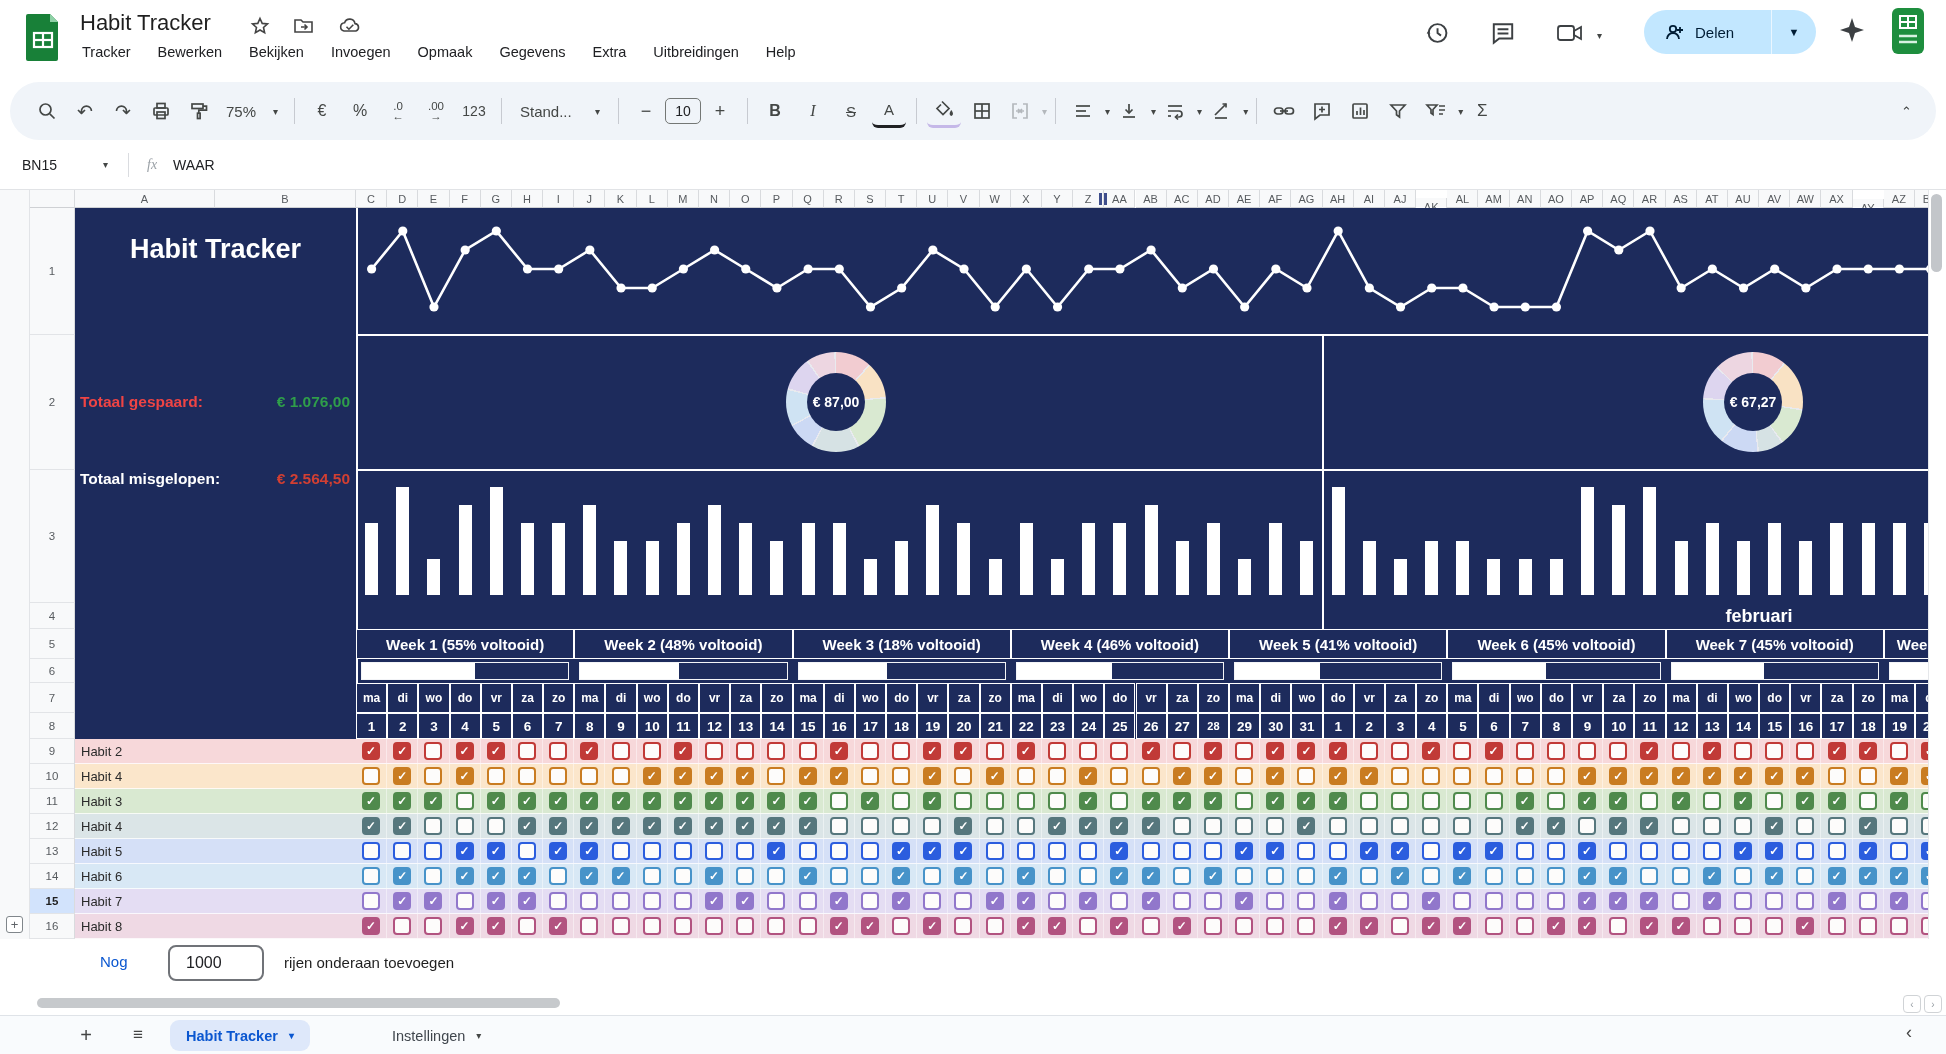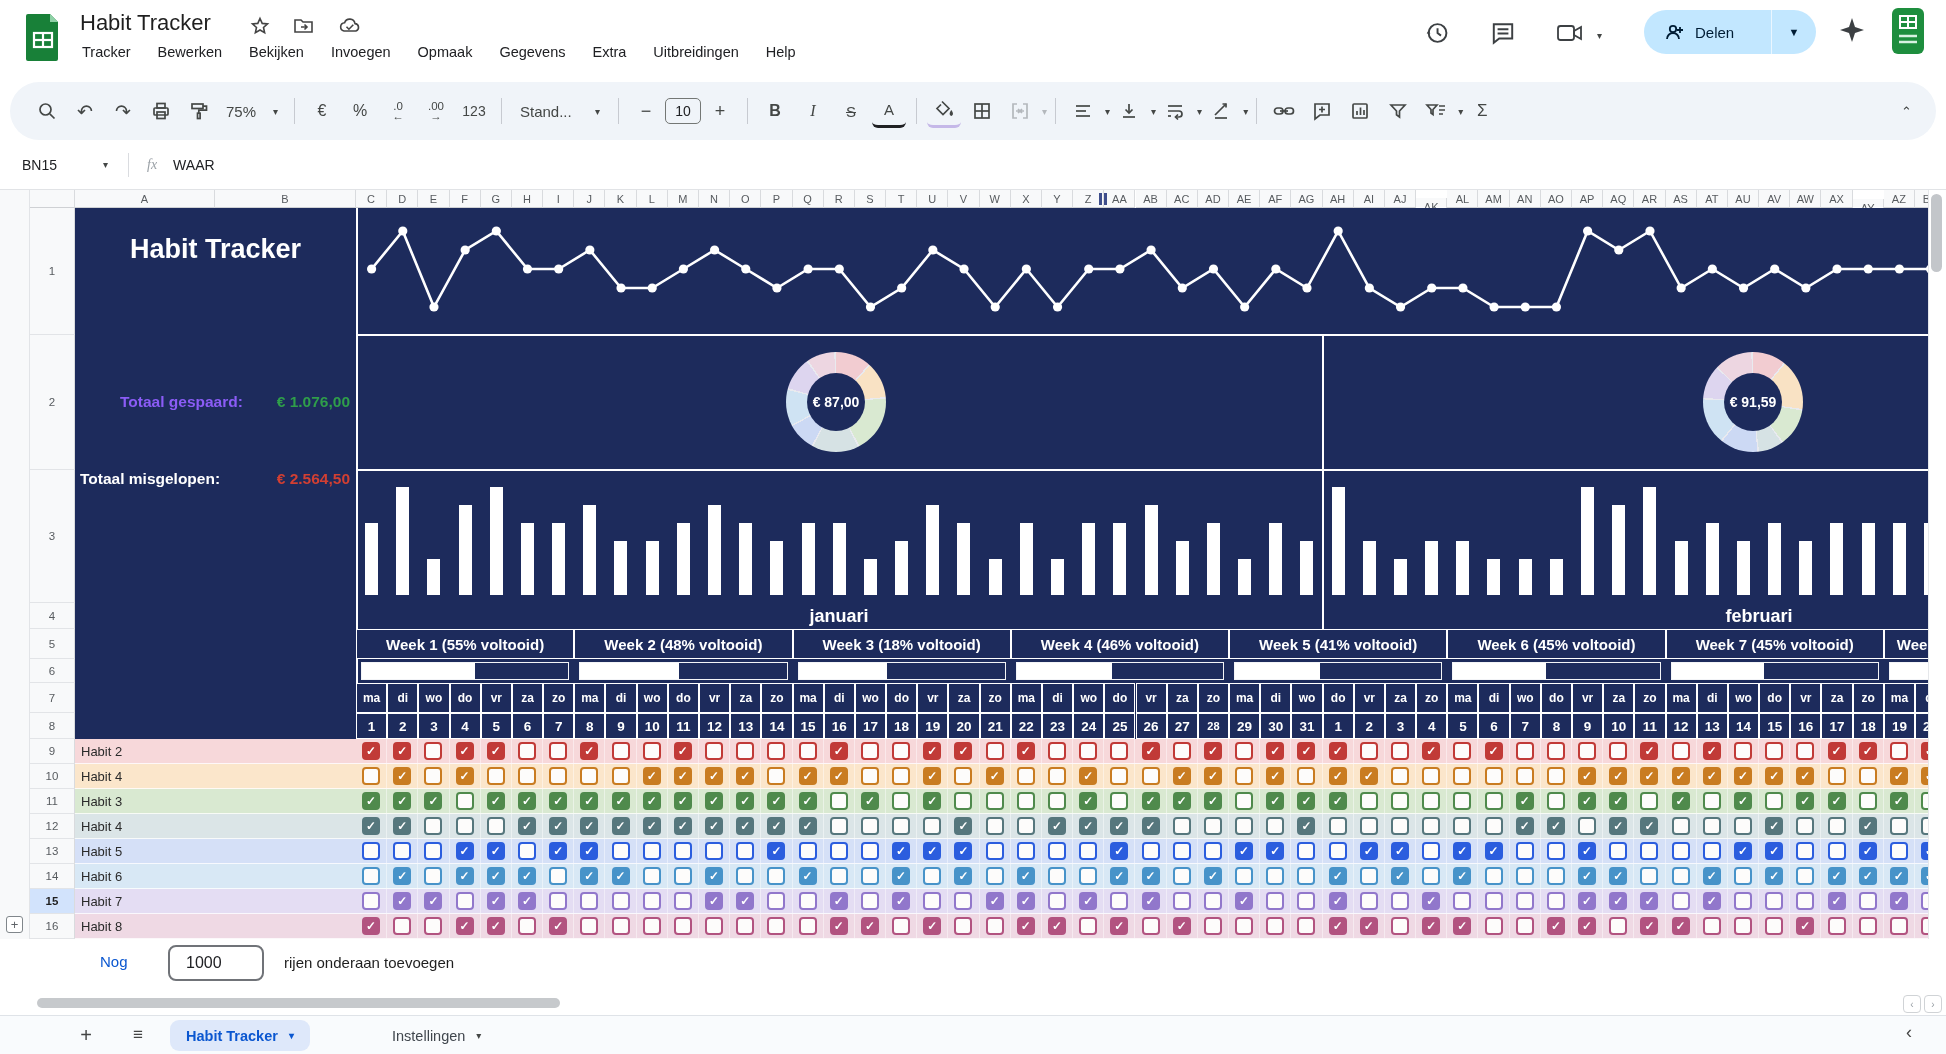--- a/index.html
+++ b/index.html
@@ -431,21 +431,21 @@
       <div style="position: absolute; left: 6px; top: 726px; width: 17px; height: 17px; border: 1.4px solid rgb(128, 134, 139); border-radius: 3px; color: rgb(95, 99, 104); font-size: 13px; display: flex; align-items: center; justify-content: center; background: rgb(255, 255, 255);">+</div>
       <div class="navy" style="position: absolute; left: 75px; top: 18px; width: 1871px; height: 531px;"></div>
       <div class="wline" style="left: 356px; top: 18px; width: 2px; height: 531px;"></div>
       <div class="wline" style="left: 356px; top: 144px; width: 1590px; height: 2px;"></div>
       <div class="wline" style="left: 356px; top: 279px; width: 1590px; height: 2px;"></div>
       <div class="wline" style="left: 1322px; top: 145px; width: 2px; height: 294px;"></div>
       <div id="lp-title" style="position: absolute; left: 75px; top: 40px; width: 281px; text-align: center; color: rgb(255, 255, 255); font-size: 27px; font-weight: bold; line-height: 38px;">
         <div>Habit Tracker</div>
       </div>
       <div class="lp-row" style="top: 203px;">
-        <div style="color: #8b5cf6; margin-left: 40px;">Totaal gespaard:</div>
+        <div style="color: #ef4444;">Totaal gespaard:</div>
         <div style="color: rgb(47, 158, 74);">€ 1.076,00</div>
       </div>
       <div class="lp-row" style="top: 280px;">
         <div style="color: rgb(255, 255, 255);">Totaal misgelopen:</div>
         <div style="color: rgb(210, 63, 50);">€ 2.564,50</div>
       </div>
       <svg width="1590" height="127" style="position: absolute; left: 356px; top: 18px;">
         <polyline points="15.6,61 46.78,23 77.96,99 109.13999999999999,42 140.32,23 171.5,61 202.67999999999998,61 233.85999999999999,42 265.04,80 296.22,80 327.40000000000003,61 358.58000000000004,42 389.76,61 420.94,80 452.12,61 483.3,61 514.48,99 545.66,80 576.84,42 608.02,61 639.2,99 670.38,61 701.5600000000001,99 732.74,61 763.92,61 795.1,42 826.28,80 857.46,61 888.64,99 919.82,61 951,80 982.1800000000001,23 1013.36,80 1044.54,99 1075.7199999999998,80 1106.8999999999999,80 1138.08,99 1169.26,99 1200.4399999999998,99 1231.62,23 1262.8,42 1293.9799999999998,23 1325.1599999999999,80 1356.34,61 1387.52,80 1418.6999999999998,61 1449.8799999999999,80 1481.06,61 1512.2399999999998,61 1543.4199999999998,61 1574.6,61" fill="none" stroke="#ffffff" stroke-width="2.6"></polyline>
         <circle cx="15.6" cy="61" r="4.6" fill="#ffffff"></circle>
         <circle cx="46.78" cy="23" r="4.6" fill="#ffffff"></circle>
@@ -496,21 +496,21 @@
         <circle cx="1449.8799999999999" cy="80" r="4.6" fill="#ffffff"></circle>
         <circle cx="1481.06" cy="61" r="4.6" fill="#ffffff"></circle>
         <circle cx="1512.2399999999998" cy="61" r="4.6" fill="#ffffff"></circle>
         <circle cx="1543.4199999999998" cy="61" r="4.6" fill="#ffffff"></circle>
         <circle cx="1574.6" cy="61" r="4.6" fill="#ffffff"></circle>
       </svg>
       <div style="position: absolute; left: 786px; top: 162px; width: 100px; height: 100px; border-radius: 50%; background: conic-gradient(rgb(242, 204, 209) 0deg, rgb(242, 204, 209) 41.0769deg, rgba(255, 255, 255, 0.9) 41.0769deg, rgba(255, 255, 255, 0.9) 43.0769deg, rgb(249, 226, 196) 43.0769deg, rgb(249, 226, 196) 84.1538deg, rgba(255, 255, 255, 0.9) 84.1538deg, rgba(255, 255, 255, 0.9) 86.1538deg, rgb(217, 233, 209) 86.1538deg, rgb(217, 233, 209) 151.846deg, rgba(255, 255, 255, 0.9) 151.846deg, rgba(255, 255, 255, 0.9) 153.846deg, rgb(214, 226, 228) 153.846deg, rgb(214, 226, 228) 207.231deg, rgba(255, 255, 255, 0.9) 207.231deg, rgba(255, 255, 255, 0.9) 209.231deg, rgb(204, 217, 244) 209.231deg, rgb(204, 217, 244) 241.077deg, rgba(255, 255, 255, 0.9) 241.077deg, rgba(255, 255, 255, 0.9) 243.077deg, rgb(207, 227, 243) 243.077deg, rgb(207, 227, 243) 284.154deg, rgba(255, 255, 255, 0.9) 284.154deg, rgba(255, 255, 255, 0.9) 286.154deg, rgb(221, 213, 239) 286.154deg, rgb(221, 213, 239) 324.154deg, rgba(255, 255, 255, 0.9) 324.154deg, rgba(255, 255, 255, 0.9) 326.154deg, rgb(237, 214, 225) 326.154deg, rgb(237, 214, 225) 358deg, rgba(255, 255, 255, 0.9) 358deg, rgba(255, 255, 255, 0.9) 360deg);">
         <div style="position: absolute; left: 21px; top: 21px; width: 58px; height: 58px; border-radius: 50%; background: rgb(29, 43, 92); color: rgb(255, 255, 255); font-size: 14px; font-weight: bold; display: flex; align-items: center; justify-content: center;">€ 87,00</div>
       </div>
       <div style="position: absolute; left: 1703px; top: 162px; width: 100px; height: 100px; border-radius: 50%; background: conic-gradient(rgb(242, 204, 209) 0deg, rgb(242, 204, 209) 38deg, rgba(255, 255, 255, 0.9) 38deg, rgba(255, 255, 255, 0.9) 40deg, rgb(249, 226, 196) 40deg, rgb(249, 226, 196) 98deg, rgba(255, 255, 255, 0.9) 98deg, rgba(255, 255, 255, 0.9) 100deg, rgb(217, 233, 209) 100deg, rgb(217, 233, 209) 143deg, rgba(255, 255, 255, 0.9) 143deg, rgba(255, 255, 255, 0.9) 145deg, rgb(214, 226, 228) 145deg, rgb(214, 226, 228) 173deg, rgba(255, 255, 255, 0.9) 173deg, rgba(255, 255, 255, 0.9) 175deg, rgb(204, 217, 244) 175deg, rgb(204, 217, 244) 218deg, rgba(255, 255, 255, 0.9) 218deg, rgba(255, 255, 255, 0.9) 220deg, rgb(207, 227, 243) 220deg, rgb(207, 227, 243) 273deg, rgba(255, 255, 255, 0.9) 273deg, rgba(255, 255, 255, 0.9) 275deg, rgb(221, 213, 239) 275deg, rgb(221, 213, 239) 313deg, rgba(255, 255, 255, 0.9) 313deg, rgba(255, 255, 255, 0.9) 315deg, rgb(237, 214, 225) 315deg, rgb(237, 214, 225) 358deg, rgba(255, 255, 255, 0.9) 358deg, rgba(255, 255, 255, 0.9) 360deg);">
-        <div style="position: absolute; left: 21px; top: 21px; width: 58px; height: 58px; border-radius: 50%; background: rgb(29, 43, 92); color: rgb(255, 255, 255); font-size: 14px; font-weight: bold; display: flex; align-items: center; justify-content: center;">€ 91,59</div>
+        <div style="position: absolute; left: 21px; top: 21px; width: 58px; height: 58px; border-radius: 50%; background: rgb(29, 43, 92); color: rgb(255, 255, 255); font-size: 14px; font-weight: bold; display: flex; align-items: center; justify-content: center;">€ 67,27</div>
       </div>
       <div style="position: absolute; left: 365px; top: 333px; width: 13px; height: 72px; background: rgb(255, 255, 255);"></div>
       <div style="position: absolute; left: 396.18px; top: 297px; width: 13px; height: 108px; background: rgb(255, 255, 255);"></div>
       <div style="position: absolute; left: 427.36px; top: 369px; width: 13px; height: 36px; background: rgb(255, 255, 255);"></div>
       <div style="position: absolute; left: 458.54px; top: 315px; width: 13px; height: 90px; background: rgb(255, 255, 255);"></div>
       <div style="position: absolute; left: 489.72px; top: 297px; width: 13px; height: 108px; background: rgb(255, 255, 255);"></div>
       <div style="position: absolute; left: 520.9px; top: 333px; width: 13px; height: 72px; background: rgb(255, 255, 255);"></div>
       <div style="position: absolute; left: 552.08px; top: 333px; width: 13px; height: 72px; background: rgb(255, 255, 255);"></div>
       <div style="position: absolute; left: 583.26px; top: 315px; width: 13px; height: 90px; background: rgb(255, 255, 255);"></div>
       <div style="position: absolute; left: 614.44px; top: 351px; width: 13px; height: 54px; background: rgb(255, 255, 255);"></div>
@@ -549,21 +549,20 @@
       <div style="position: absolute; left: 1643.38px; top: 297px; width: 13px; height: 108px; background: rgb(255, 255, 255);"></div>
       <div style="position: absolute; left: 1674.56px; top: 351px; width: 13px; height: 54px; background: rgb(255, 255, 255);"></div>
       <div style="position: absolute; left: 1705.74px; top: 333px; width: 13px; height: 72px; background: rgb(255, 255, 255);"></div>
       <div style="position: absolute; left: 1736.92px; top: 351px; width: 13px; height: 54px; background: rgb(255, 255, 255);"></div>
       <div style="position: absolute; left: 1768.1px; top: 333px; width: 13px; height: 72px; background: rgb(255, 255, 255);"></div>
       <div style="position: absolute; left: 1799.28px; top: 351px; width: 13px; height: 54px; background: rgb(255, 255, 255);"></div>
       <div style="position: absolute; left: 1830.46px; top: 333px; width: 13px; height: 72px; background: rgb(255, 255, 255);"></div>
       <div style="position: absolute; left: 1861.64px; top: 333px; width: 13px; height: 72px; background: rgb(255, 255, 255);"></div>
       <div style="position: absolute; left: 1892.82px; top: 333px; width: 13px; height: 72px; background: rgb(255, 255, 255);"></div>
       <div style="position: absolute; left: 1924px; top: 333px; width: 13px; height: 72px; background: rgb(255, 255, 255);"></div>
-      <div class="monthlabel" style="left: 356px; top: 416px; width: 966px;">januari</div>
       <div class="monthlabel" style="left: 1322px; top: 416px; width: 874px;">februari</div>
       <div class="weekbox" style="left: 356px; top: 439px; width: 218.26px; height: 30px;">Week 1 (55% voltooid)</div>
       <div class="pframe" style="left: 361px; top: 471.5px; width: 208.26px; height: 18px;">
         <div class="pfill" style="width: 55%;"></div>
       </div>
       <div class="weekbox" style="left: 574.26px; top: 439px; width: 218.26px; height: 30px;">Week 2 (48% voltooid)</div>
       <div class="pframe" style="left: 579.26px; top: 471.5px; width: 208.26px; height: 18px;">
         <div class="pfill" style="width: 48%;"></div>
       </div>
       <div class="weekbox" style="left: 792.52px; top: 439px; width: 218.26px; height: 30px;">Week 3 (18% voltooid)</div>

